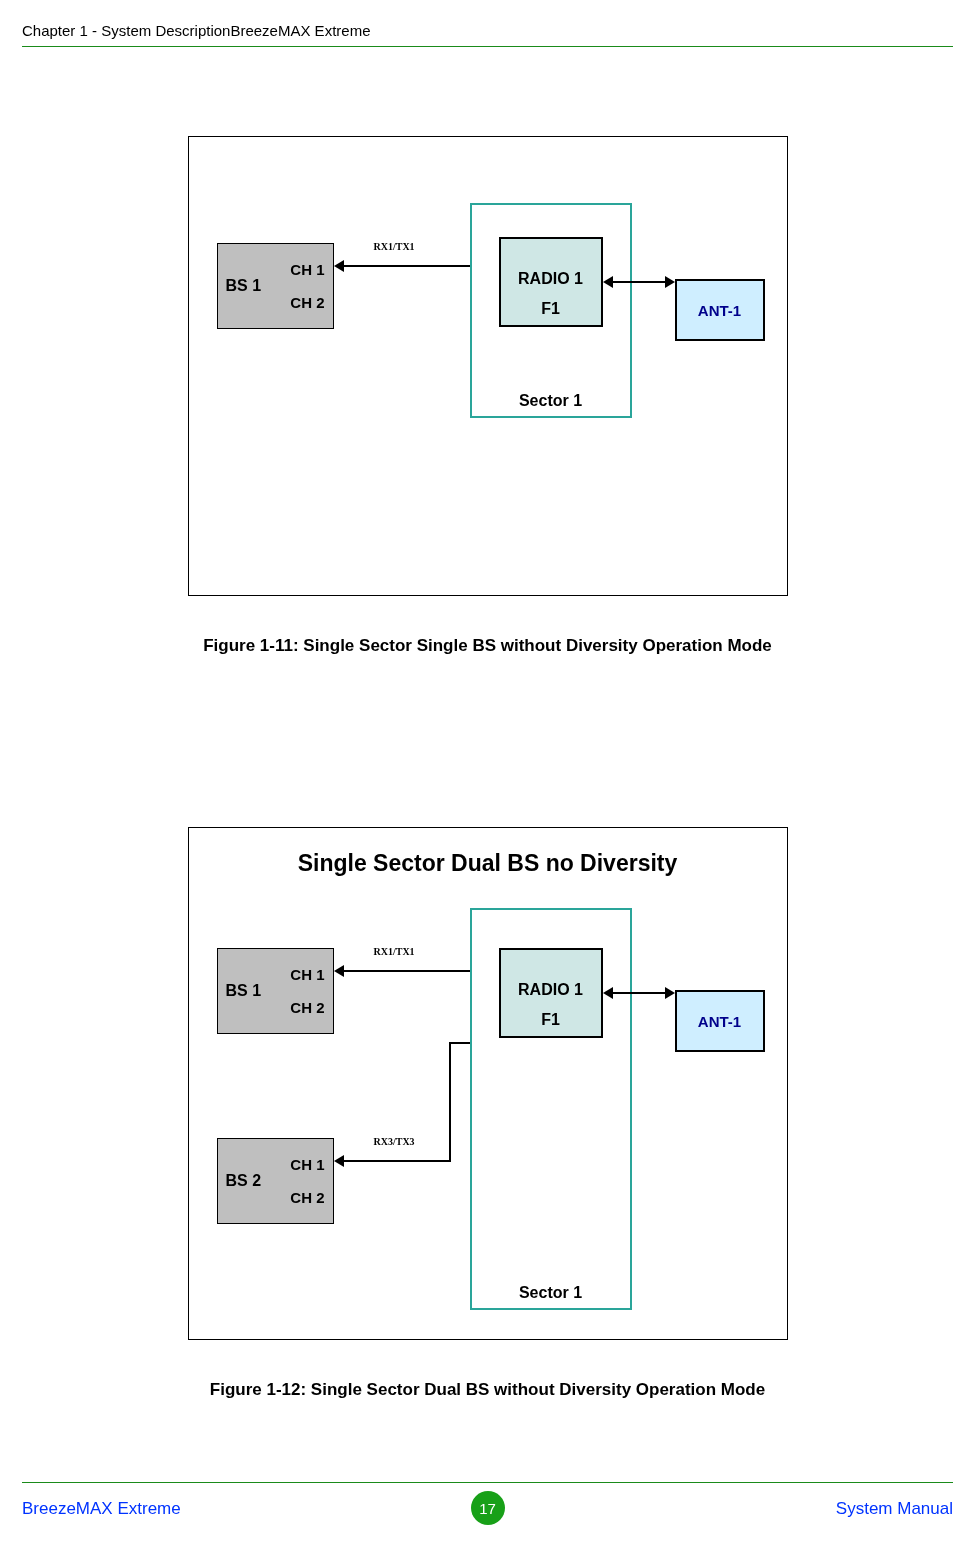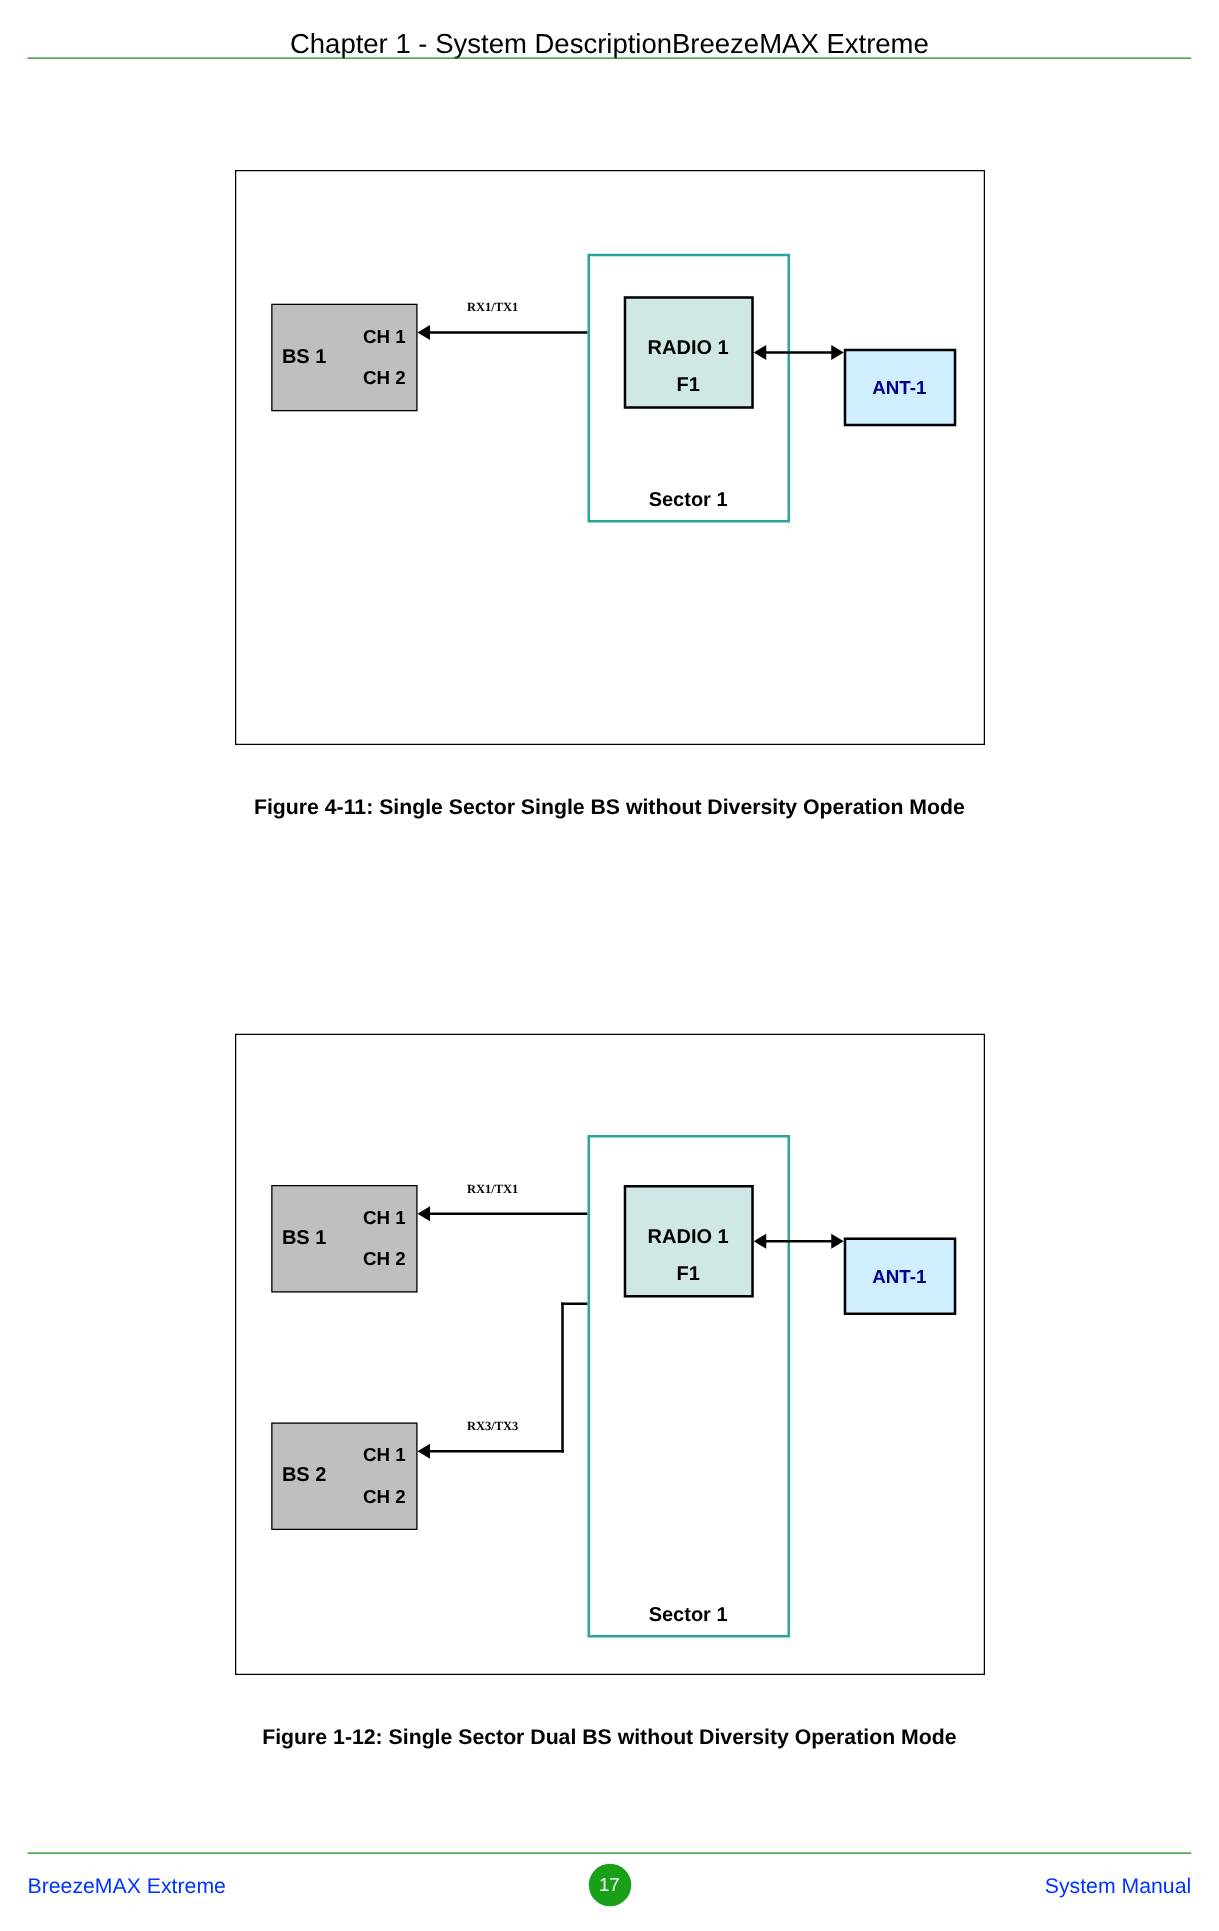--- a/index.html
+++ b/index.html
@@ -1,20 +1,20 @@
 <!DOCTYPE html>
 <html><head>
 <meta charset="utf-8">
 <style>
   * { box-sizing: border-box; margin: 0; padding: 0; }
   html, body { width: 975px; height: 1545px; background: #fff; font-family: Arial, Helvetica, sans-serif; position: relative; }
   .page { width: 975px; height: 1545px; position: relative; }
 
   
-  .hdr { position: absolute; top: 22px; left: 22px; right: 22px; display: flex; justify-content: center; font-size: 22px; color: #000; }
+  .hdr { position: absolute; top: 22px; left: 22px; right: 22px; display: flex; justify-content: flex-start; font-size: 15px; color: #000; }
   .hdr-rule { position: absolute; top: 46px; left: 22px; right: 22px; height: 0; border-top: 1px solid #1a8b1a; }
 
   
   .fig-wrap { position: absolute; left: 0; right: 0; display: flex; flex-direction: column; align-items: center; }
   .fig1 { top: 136px; }
   .fig2 { top: 827px; }
   .fig-box { width: 600px; height: 460px; border: 1px solid #000; background: #fff; position: relative; }
   .fig-box2 { height: 513px; }
   .fig-title { position: absolute; top: 22px; left: 0; right: 0; text-align: center; font-size: 23px; font-weight: bold; color: #000; }
 
@@ -90,25 +90,26 @@
         <div>RADIO 1</div>
         <div>F1</div>
       </div>
 
       <div class="dbl-arrow" style="left:416px; top:144px; width:68px;"></div>
 
       <div class="ant-box" style="left:486px; top:114px;">
         <span>ANT-1</span>
       </div>
     </div>
-    <div class="caption">Figure 4-11: Single Sector Single BS without Diversity Operation Mode</div>
+    <div class="caption">Figure 1-11: Single Sector Single BS without Diversity Operation Mode</div>
   </div>
 
   <div class="fig-wrap fig2">
     <div class="fig-box fig-box2">
+      <div class="fig-title">Single Sector Dual BS no Diversity</div>
 
       <div class="bs-box" style="left:28px; top:120px;">
         <div class="bs-main">BS 1</div>
         <div class="bs-ch">
           <div>CH 1</div>
           <div>CH 2</div>
         </div>
       </div>
 
       <div class="bs-box" style="left:28px; top:310px;">

